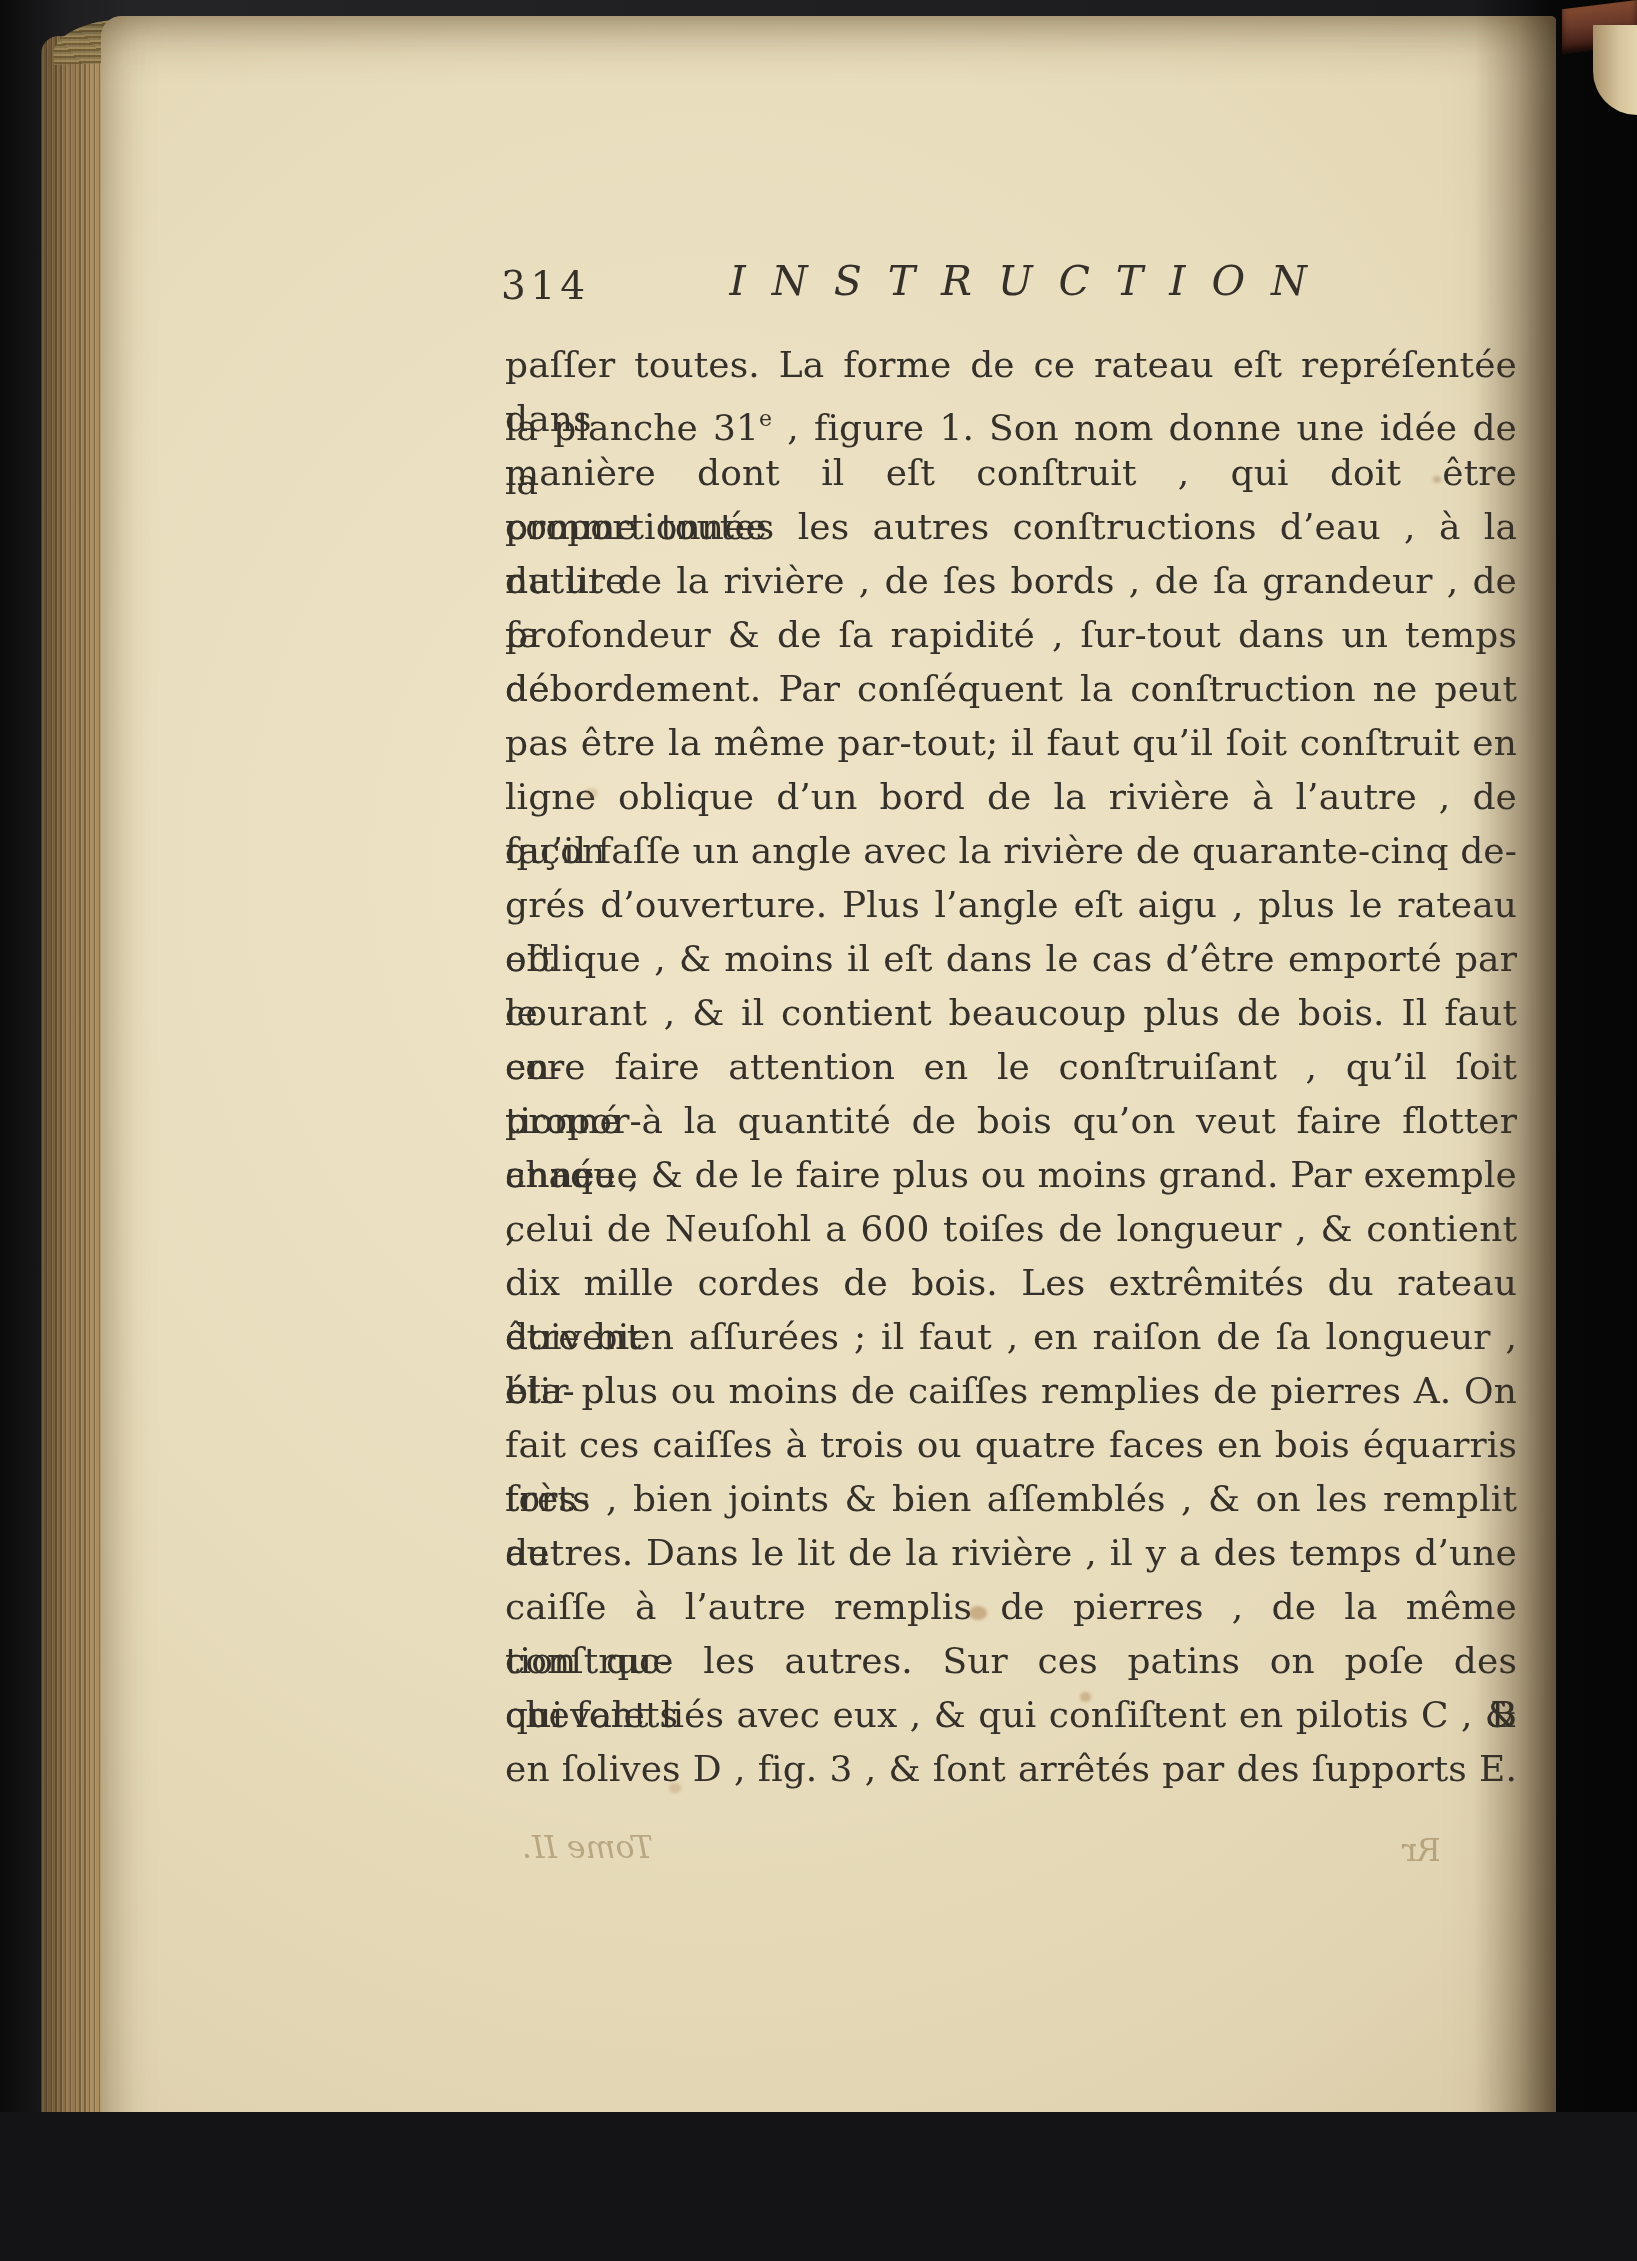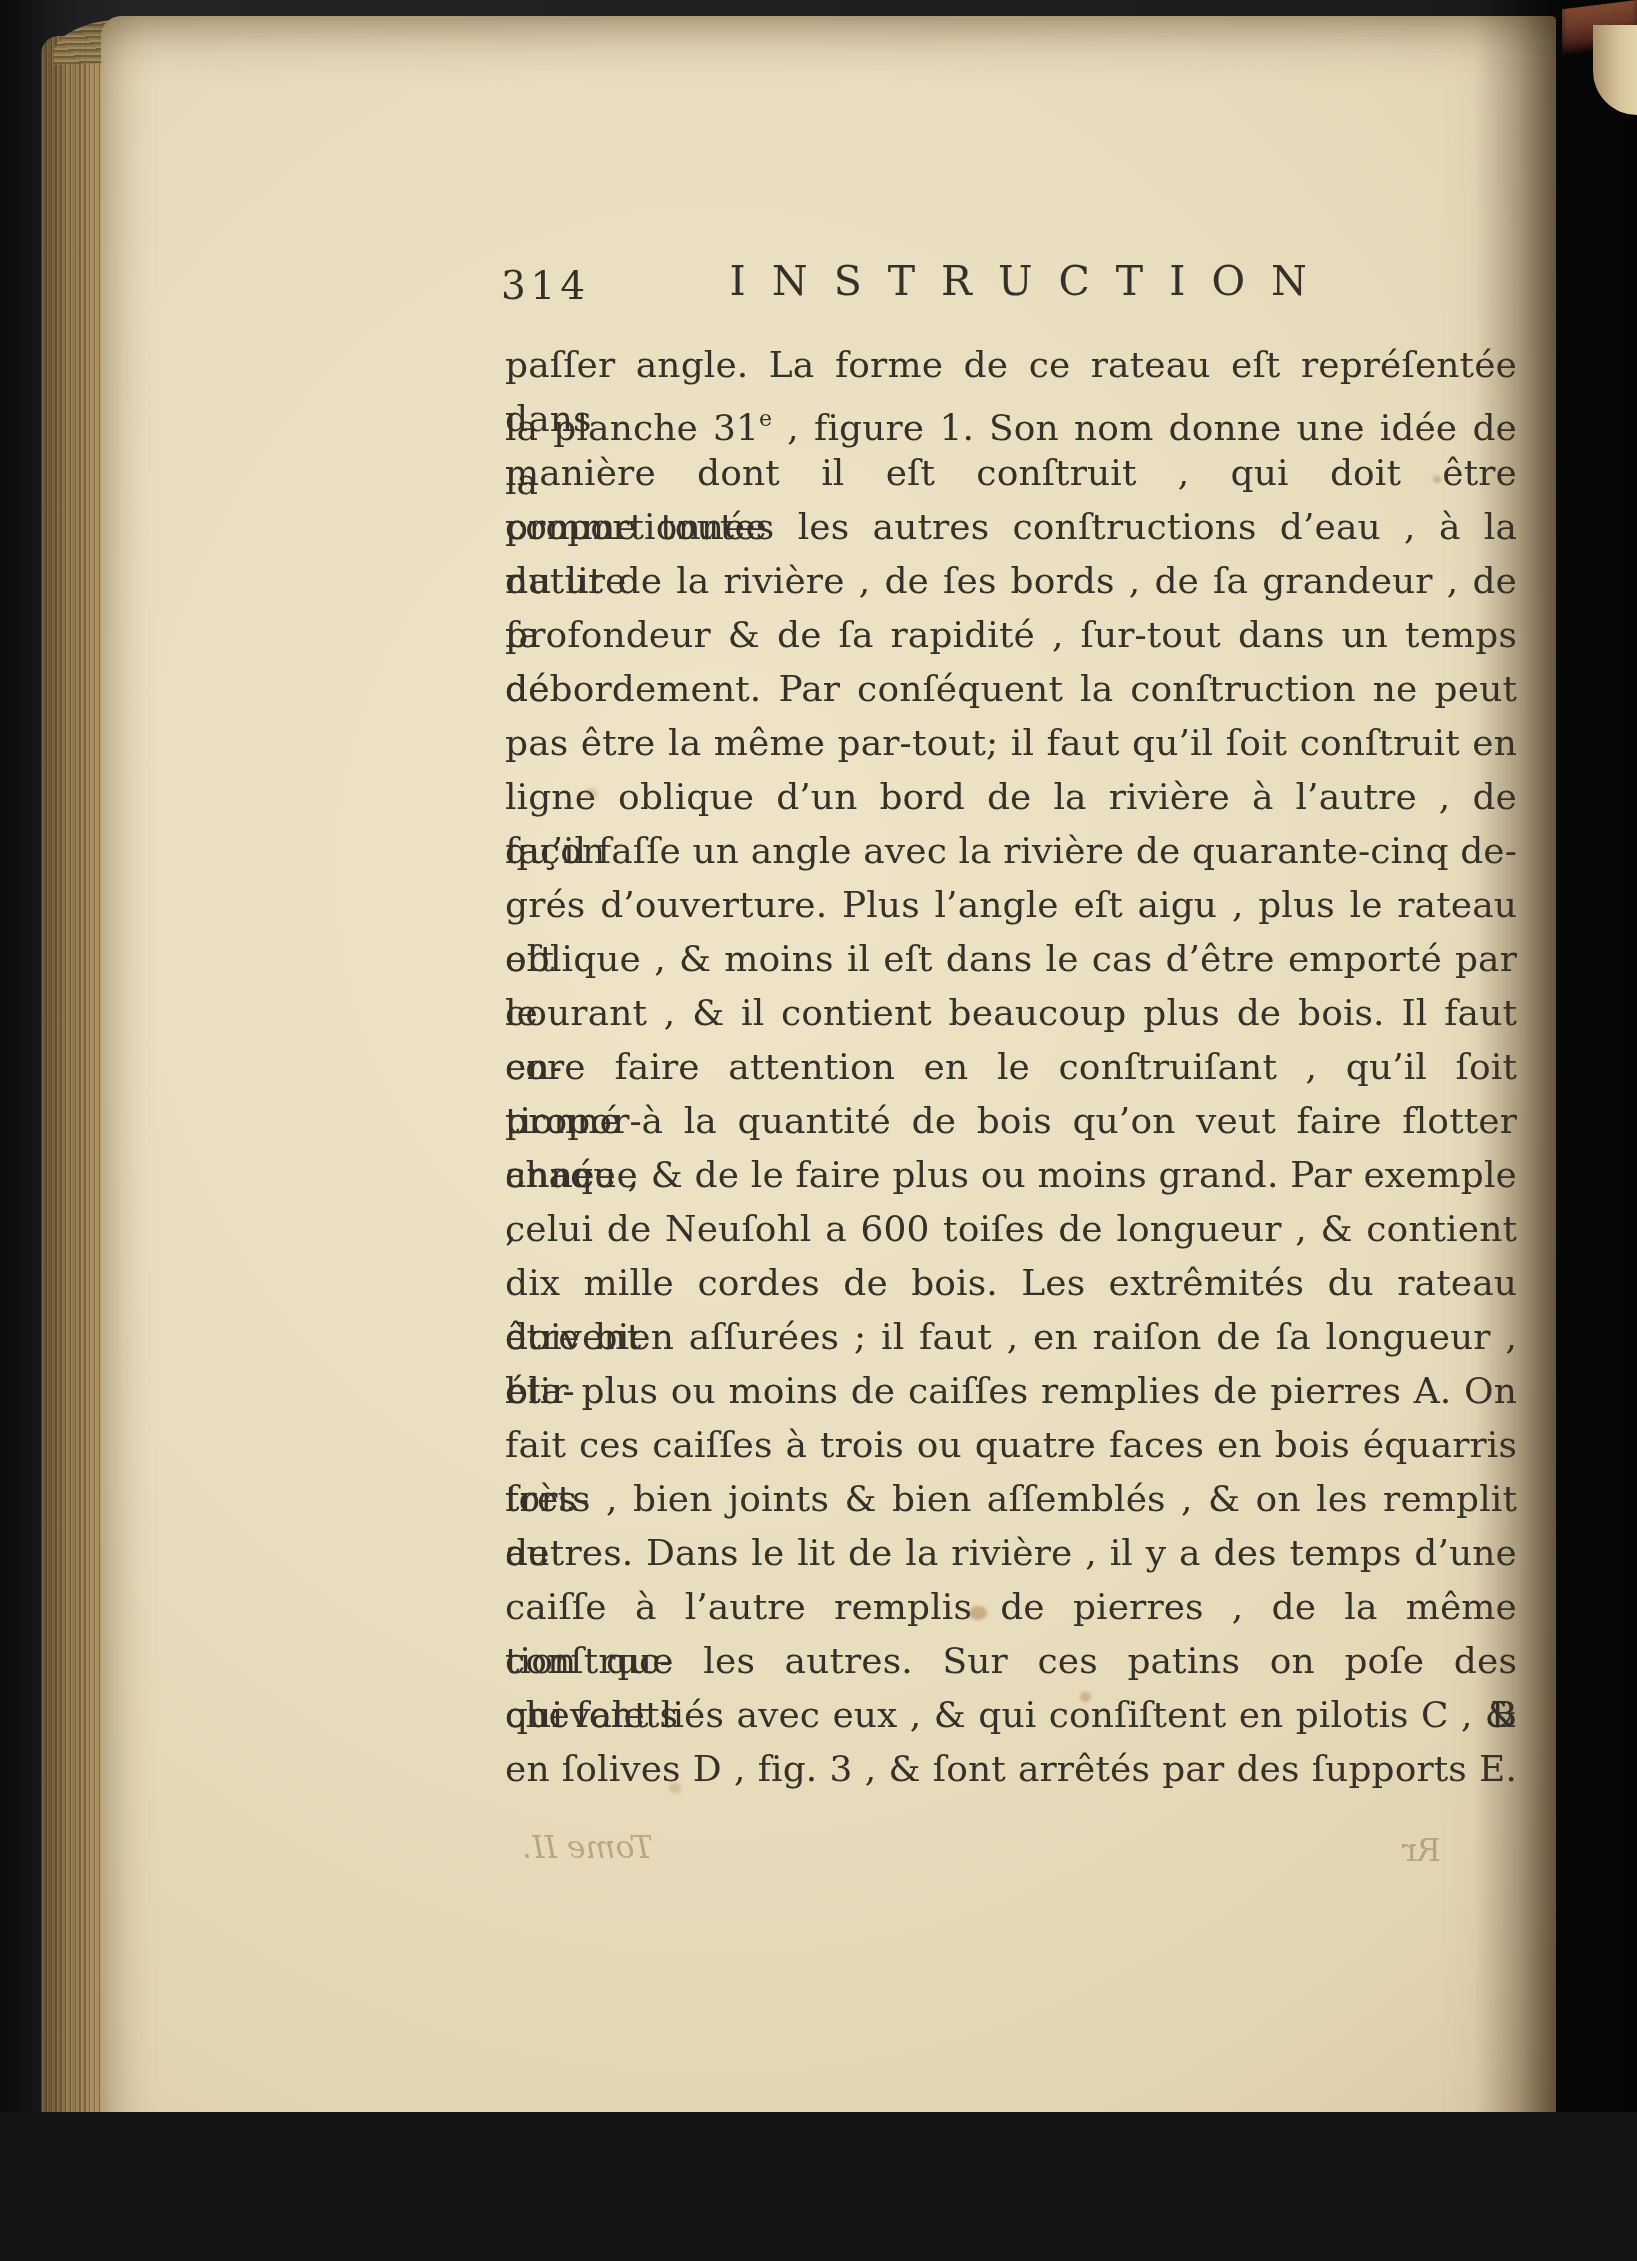--- a/index.html
+++ b/index.html
@@ -84,21 +84,21 @@
     color: #35312a;
   }
   .header-row { position: relative; height: 58px; margin-bottom: 23px; }
   .pagenum {
     position: absolute; left: -4.1px; top: 5.5px;
     font-size: 39px; letter-spacing: 4.8px;
   }
   .running-header {
     position: absolute; left: 52%; top: 0;
     transform: translateX(-50%);
-    font-size: 41px; letter-spacing: 26px; white-space: nowrap;
+    font-size: 41px; letter-spacing: 26px; white-space: nowrap; font-style: italic;
   }
   .body-text { width: 100%; }
   .line {
     font-size: 36px;
     line-height: 54px;
     height: 54px;
     text-align: justify;
     text-align-last: justify;
     letter-spacing: 0.1px;
   }
@@ -132,21 +132,21 @@
   <div class="fore-edge-top"></div>
 
   <div class="page">
 
     <div class="text-block">
       <div class="header-row">
         <span class="pagenum">314</span>
         <span class="running-header">INSTRUCTION</span>
       </div>
       <div class="body-text">
-          <div class="line"><span class="">paſſer angle. La forme de ce </span><span class="it ">rateau</span><span class=""> eſt repréſentée dans</span></div>
+          <div class="line"><span class="">paſſer toutes. La forme de ce </span><span class="it ">rateau</span><span class=""> eſt repréſentée dans</span></div>
           <div class="line"><span class="">la planche 31</span><span class="sup">e</span><span class=""> , figure 1. Son nom donne une idée de la</span></div>
           <div class="line"><span class="">manière dont il eſt conſtruit , qui doit être proportionnée</span></div>
           <div class="line"><span class="">comme toutes les autres conſtructions d’eau , à la nature</span></div>
           <div class="line"><span class="">du lit de la rivière , de ſes bords , de ſa grandeur , de ſa</span></div>
           <div class="line"><span class="">profondeur &amp; de ſa rapidité , ſur-tout dans un temps de</span></div>
           <div class="line"><span class="">débordement. Par conſéquent la conſtruction ne peut</span></div>
           <div class="line"><span class="">pas être la même par-tout; il faut qu’il ſoit conſtruit en</span></div>
           <div class="line"><span class="">ligne oblique d’un bord de la rivière à l’autre , de façon</span></div>
           <div class="line"><span class="">qu’il faſſe un angle avec la rivière de quarante-cinq de-</span></div>
           <div class="line"><span class="">grés d’ouverture. Plus l’angle eſt aigu , plus le rateau eſt</span></div>

